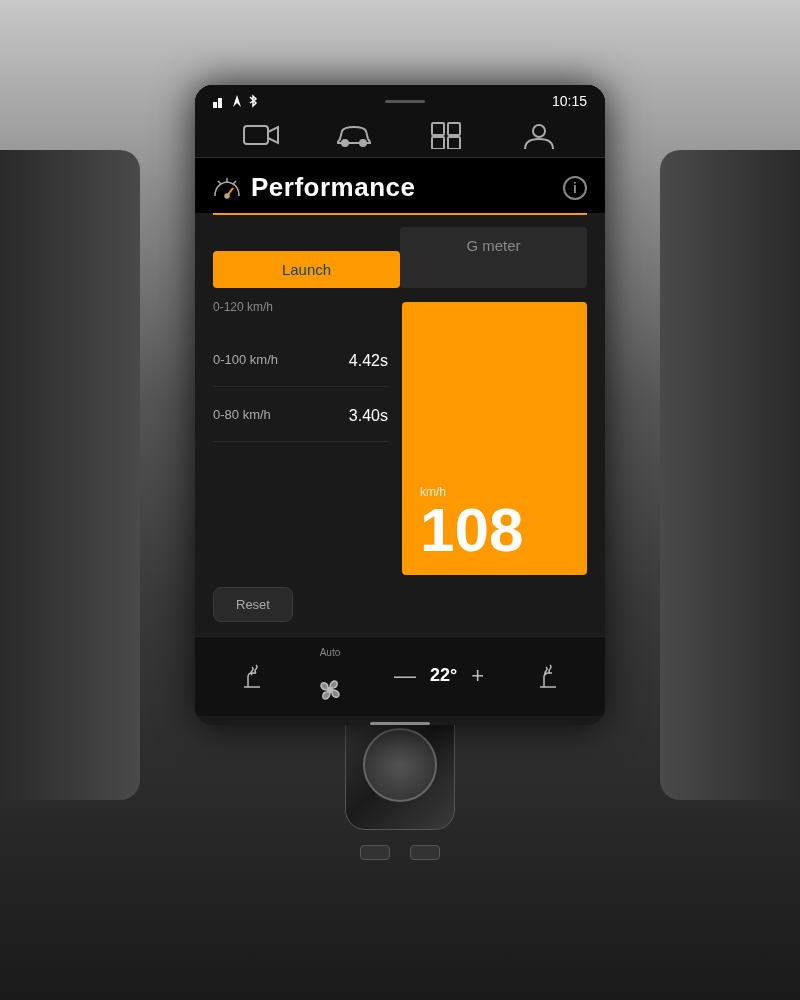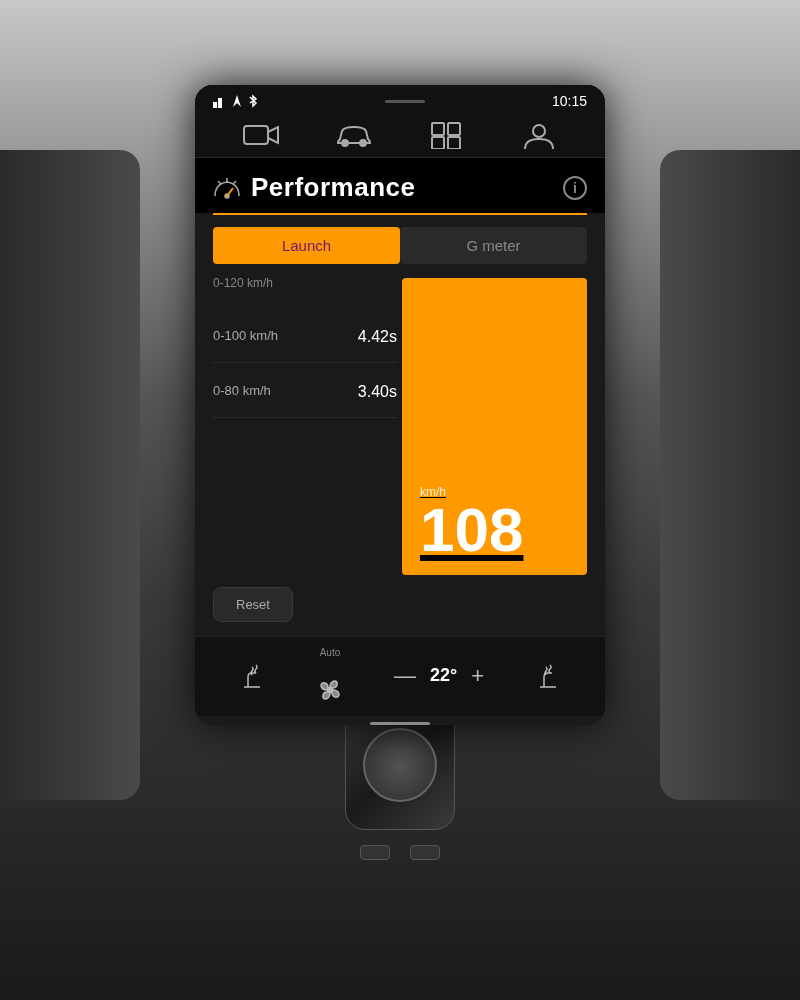--- a/index.html
+++ b/index.html
@@ -218,21 +218,22 @@
       padding: 10px 0;
       text-align: center;
       font-size: 15px;
       font-weight: 500;
       cursor: pointer;
       border-radius: 4px;
     }
 
     .tab.active {
       background: #f90;
-      color: #701a75;
+      color: #0c4a6e;
+      margin-top: 24px;
     }
 
     .tab.inactive {
       background: #2a2a2a;
       color: #888;
     }
 
     
     .main-content {
       flex: 1;
@@ -287,23 +288,22 @@
 
     .orange-panel {
       width: 185px;
       background: #f90;
       border-radius: 4px;
       display: flex;
       flex-direction: column;
       align-items: flex-start;
       justify-content: flex-end;
       padding: 14px 18px;
-      margin-left: 5px;
+      margin-left: 14px;
       margin-top: -30px;
-      text-decoration: underline;
     }
 
     .speed-unit {
       font-size: 12px;
       color: rgba(255,255,255,0.85);
       margin-bottom: 0;
     }
 
     .speed-value {
       font-size: 62px;

